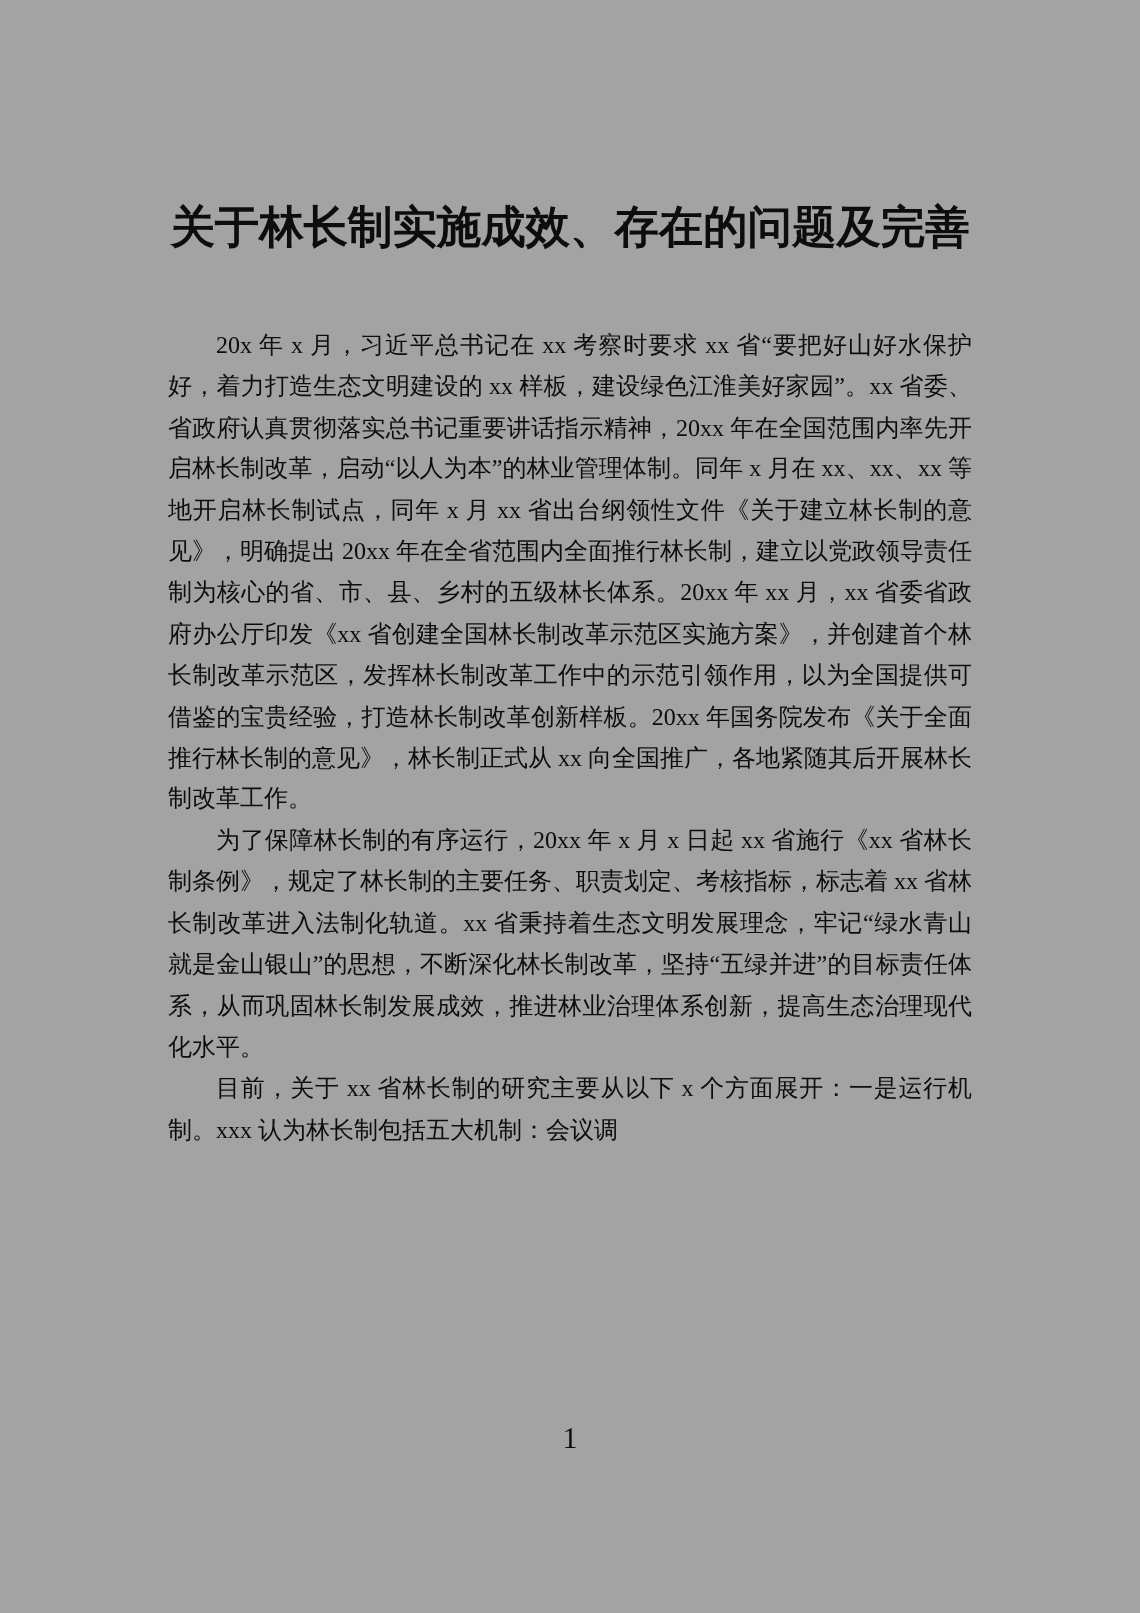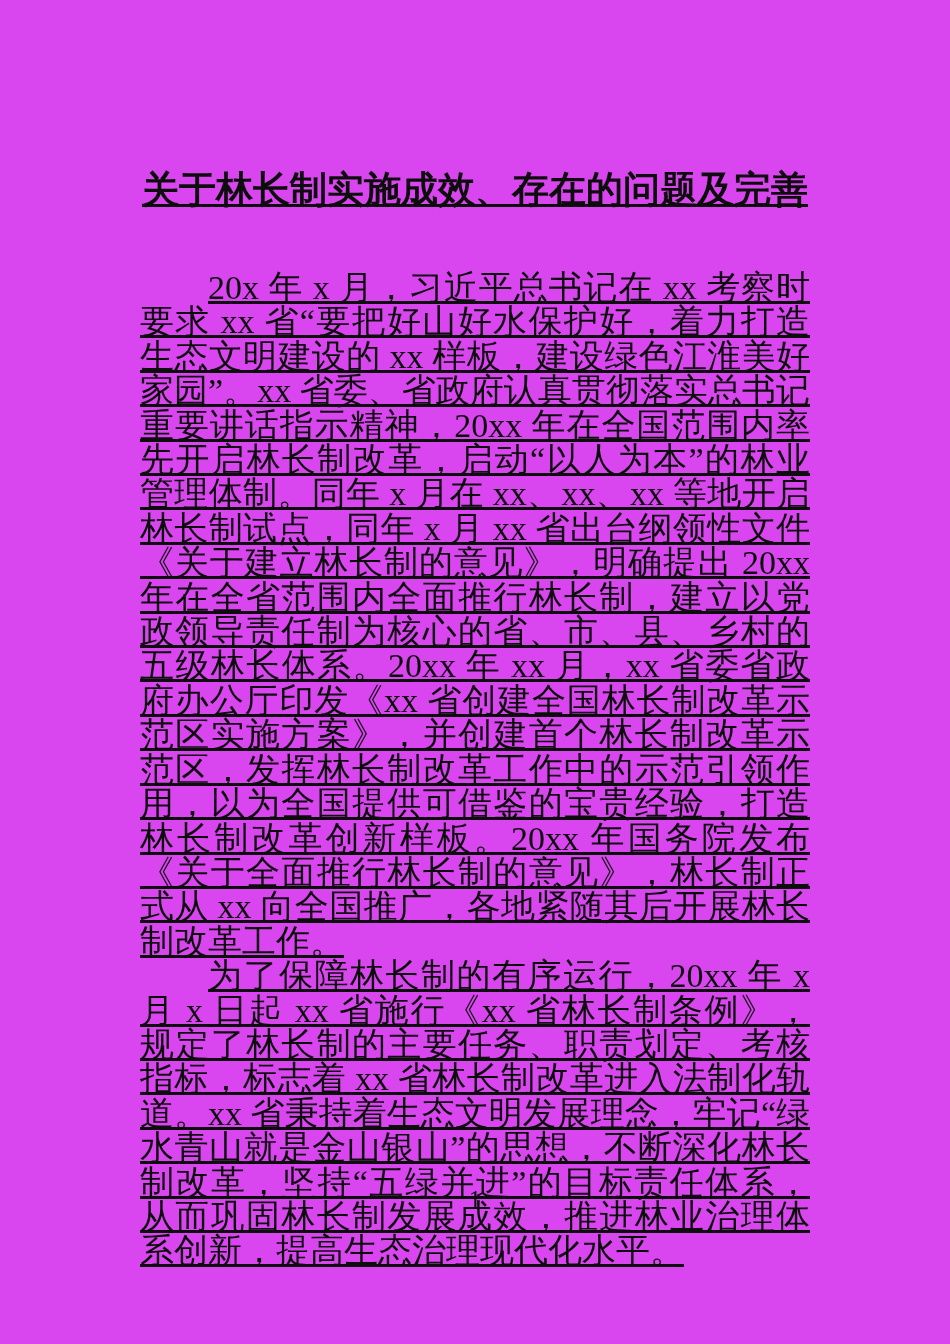--- a/index.html
+++ b/index.html
@@ -4,40 +4,39 @@
 <style>
   html, body {
     margin: 0;
     padding: 0;
     background: #ffffff;
   }
   .page {
     position: relative;
     width: 950px;
     height: 1344px;
-    background: #d946ef;
+    background: #a3a3a3;
     overflow: hidden;
     color: #0d0d0d;
-    text-decoration: underline;
   }
   .doc-title {
     margin: 155px 130px 0 130px;
     text-align: center;
     font-family: "Liberation Sans", "DejaVu Sans", sans-serif;
     font-weight: 700;
     font-size: 37px;
     line-height: 70px;
     color: #0d0d0d;
     letter-spacing: 0px;
   }
   .doc-body {
     margin: 46px 140px 0 140px;
     width: 670px;
     font-family: "Liberation Serif", "DejaVu Serif", serif;
-    font-size: 34px;
+    font-size: 20px;
     line-height: 34.4px;
     text-align: justify;
     color: #0d0d0d;
   }
   .doc-body p {
     margin: 0;
     padding: 0;
     text-indent: 2em;
     word-break: break-all;
   }
@@ -57,17 +56,18 @@
 
 <div class="page">
 
   <div class="doc-title">
     <div>关于林长制实施成效、存在的问题及完善</div>
   </div>
 
   <div class="doc-body">
     <p>20x 年 x 月，习近平总书记在 xx 考察时要求 xx 省“要把好山好水保护好，着力打造生态文明建设的 xx 样板，建设绿色江淮美好家园”。xx 省委、省政府认真贯彻落实总书记重要讲话指示精神，20xx 年在全国范围内率先开启林长制改革，启动“以人为本”的林业管理体制。同年 x 月在 xx、xx、xx 等地开启林长制试点，同年 x 月 xx 省出台纲领性文件《关于建立林长制的意见》，明确提出 20xx 年在全省范围内全面推行林长制，建立以党政领导责任制为核心的省、市、县、乡村的五级林长体系。20xx 年 xx 月，xx 省委省政府办公厅印发《xx 省创建全国林长制改革示范区实施方案》，并创建首个林长制改革示范区，发挥林长制改革工作中的示范引领作用，以为全国提供可借鉴的宝贵经验，打造林长制改革创新样板。20xx 年国务院发布《关于全面推行林长制的意见》，林长制正式从 xx 向全国推广，各地紧随其后开展林长制改革工作。</p>
     <p>为了保障林长制的有序运行，20xx 年 x 月 x 日起 xx 省施行《xx 省林长制条例》，规定了林长制的主要任务、职责划定、考核指标，标志着 xx 省林长制改革进入法制化轨道。xx 省秉持着生态文明发展理念，牢记“绿水青山就是金山银山”的思想，不断深化林长制改革，坚持“五绿并进”的目标责任体系，从而巩固林长制发展成效，推进林业治理体系创新，提高生态治理现代化水平。</p>
+    <p>目前，关于 xx 省林长制的研究主要从以下 x 个方面展开：一是运行机制。xxx 认为林长制包括五大机制：会议调</p>
   </div>
 
   <div class="page-number">1</div>
 
 </div>
 
 </body></html>

